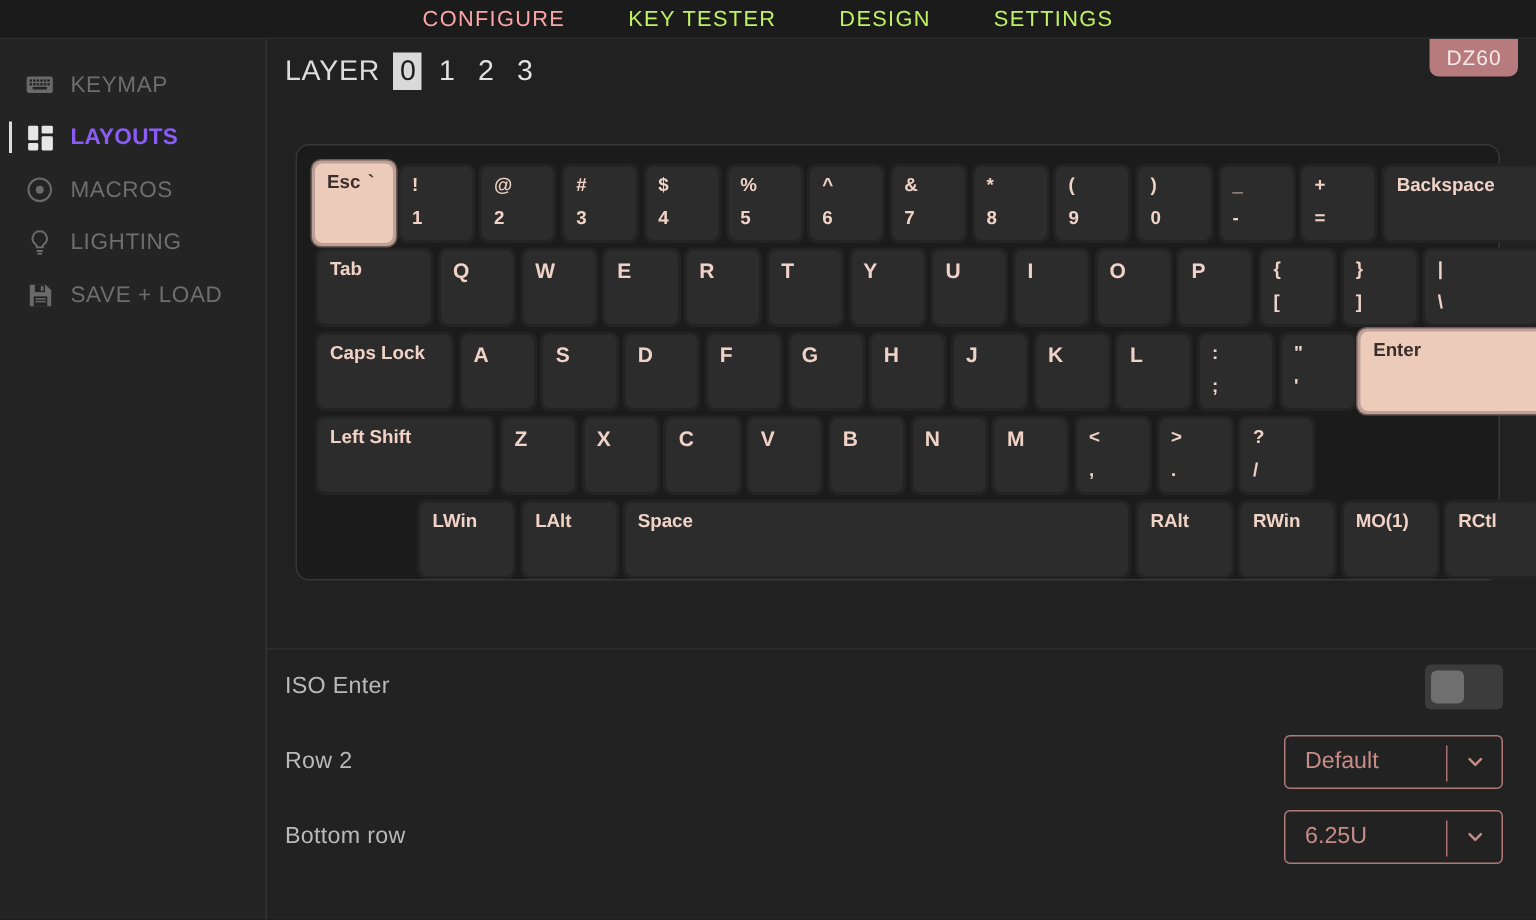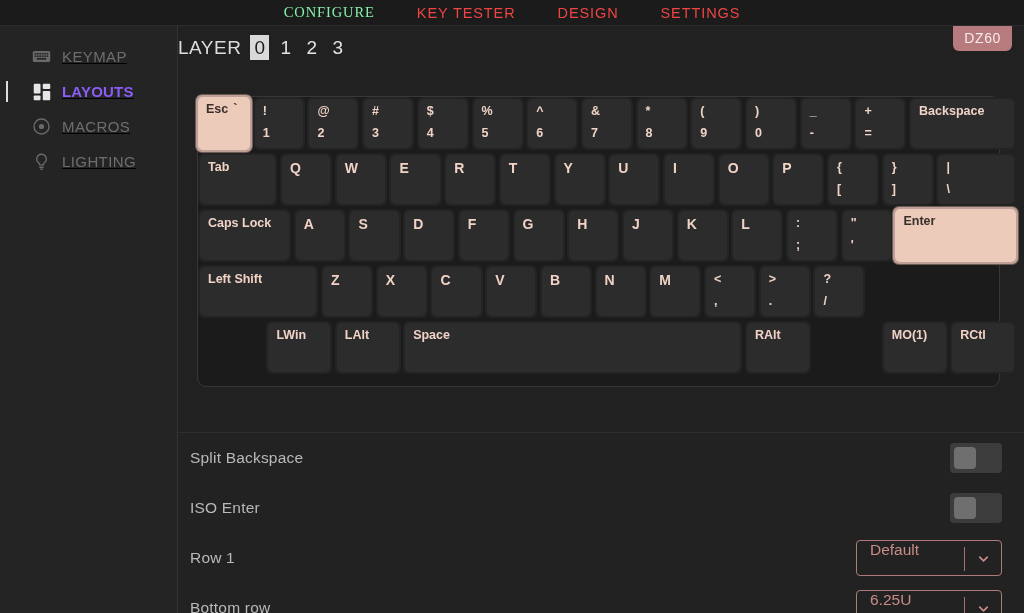--- a/index.html
+++ b/index.html
@@ -13,38 +13,37 @@
 
   
   .topnav {
     position: absolute; top: 0; left: 0; width: 1024px; height: 26px;
     background: #1b1b1b;
     display: flex; align-items: center; justify-content: center;
     gap: 42px;
     border-bottom: 1px solid #2b2b2b;
   }
   .topnav-tab {
-    font-size: 14.5px; letter-spacing: 0.9px; color: #ef4444;
+    font-size: 14.5px; letter-spacing: 0.9px; color: #bef264;
     cursor: pointer; white-space: nowrap;
   }
-  .topnav-tab.active { color: #86efac; font-family: Liberation Serif, serif; }
+  .topnav-tab.active { color: #fca5a5; }
 
   
   .sidebar {
     position: absolute; top: 26px; left: 0; width: 178px; height: 587px;
     background: #242424;
     border-right: 1px solid #333;
     padding-top: 13px;
   }
   .side-item {
     position: relative;
     height: 35px; display: flex; align-items: center;
-    padding-left: 32px; gap: 11px;
+    padding-left: 17px; gap: 11px;
     cursor: pointer;
-    text-decoration: underline;
   }
   .side-item .ico {
     width: 19px; height: 19px; display: flex; align-items: center; justify-content: center;
     color: #6a6a6a; flex: 0 0 19px;
   }
   .side-item .lbl {
     font-size: 15px; letter-spacing: 0.4px; color: #6e6e6e; white-space: nowrap;
   }
   .side-item.active .lbl { color: #8b5cf6; font-weight: bold; letter-spacing: 0.2px;}
   .side-item.active .ico { color: #e6e6e6; }
@@ -54,21 +53,21 @@
   }
 
   
   .main {
     position: absolute; top: 26px; left: 178px;
     width: 846px; height: 587px; background: #212121;
   }
 
   
   .layerbar {
-    position: absolute; top: 9px; left: 0;
+    position: absolute; top: 9px; left: 12px;
     display: flex; align-items: center; gap: 7px;
   }
   .layer-word {
     font-size: 19px; color: #dcdcdc; letter-spacing: 0.5px; margin-right: 2px;
   }
   .layer-num {
     font-size: 19px; color: #e2e2e2;
     min-width: 19px; height: 25px;
     display: flex; align-items: center; justify-content: center;
     padding: 0 4px; cursor: pointer;
@@ -84,21 +83,21 @@
     border-radius: 0 0 6px 6px;
   }
 
   
   .kb-case {
     position: absolute; top: 70px; left: 19px;
     width: 803px; height: 291px;
     background: #1c1b1b;
     border: 1px solid #3a3634;
     border-radius: 9px;
-    padding: 0;
+    padding: 12px;
   }
   .kb-rows { position: relative; width: 100%; height: 100%; }
   .kb-row { position: relative; height: 53px; margin-bottom: 3px; }
 
   
   .key {
     position: absolute; top: 0; height: 53px;
     background: #242323;
     border-radius: 6px;
     padding: 2px;
@@ -146,21 +145,21 @@
   }
   .toggle .knob {
     position: absolute; left: 4px; top: 4px;
     width: 22px; height: 22px; background: #6f6f6f; border-radius: 4px;
   }
 
   .select {
     width: 146px; height: 36px;
     border: 1px solid #b07a78; border-radius: 4px;
     background: transparent;
-    display: flex; align-items: flex-start;
+    display: flex; align-items: center;
     cursor: pointer; position: relative;
   }
   .select .val { font-size: 15.5px; color: #c78c87; padding-left: 13px; }
   .select .divider {
     position: absolute; right: 36px; top: 6px; width: 1px; height: 24px;
     background: #a8706e;
   }
   .select .chev {
     position: absolute; right: 11px; top: 50%; transform: translateY(-50%);
     width: 13px; height: 13px; color: #c78c87;
@@ -225,20 +224,33 @@
       <div class="side-item">
         <span class="ico">
           <svg viewBox="0 0 24 24" width="19" height="19" fill="none" stroke="currentColor" stroke-width="1.7">
             <path d="M12 2.8a6 6 0 0 0-3.6 10.8c.7.6 1.1 1.3 1.1 2.1v.6h5v-.6c0-.8.4-1.5 1.1-2.1A6 6 0 0 0 12 2.8z"></path>
             <path d="M10 19.3h4" stroke-linecap="round"></path>
             <path d="M10.8 21.6h2.4" stroke-linecap="round"></path>
           </svg>
         </span>
         <span class="lbl">LIGHTING</span>
       </div>
+      <div class="side-item">
+        <span class="ico">
+          <svg viewBox="0 0 24 24" width="18" height="18">
+            <path d="M2.5 2.5h14.2L21.5 7.3V21.5H2.5z" fill="currentColor"></path>
+            <rect x="7" y="2.5" width="9" height="6.5" fill="#242424"></rect>
+            <rect x="12.3" y="3.6" width="2.4" height="4.2" fill="currentColor"></rect>
+            <rect x="6" y="12.8" width="12" height="8.7" fill="#242424"></rect>
+            <rect x="7.4" y="14.4" width="9.2" height="1.3" fill="currentColor"></rect>
+            <rect x="7.4" y="16.8" width="9.2" height="1.3" fill="currentColor"></rect>
+          </svg>
+        </span>
+        <span class="lbl">SAVE + LOAD</span>
+      </div>
     </div>
 
   <div class="main">
 
     <div class="layerbar">
       <span class="layer-word">LAYER</span>
       <span id="layer-nums" style="display:flex;align-items:center;gap:7px">
           <span class="layer-num sel">0</span>
           <span class="layer-num">1</span>
           <span class="layer-num">2</span>
@@ -532,53 +544,50 @@
             <div class="key" style="left: 205.125px; width: 339.275px;">
               <div class="cap">
                 <div class="legend"><span>Space</span></div>
               </div>
             </div>
             <div class="key" style="left: 547px; width: 65.775px;">
               <div class="cap">
                 <div class="legend"><span>RAlt</span></div>
               </div>
             </div>
+            <div class="key" style="left: 615.375px; width: 65.775px;">
+              <div class="cap">
+                <div class="legend"><span>RWin</span></div>
+              </div>
+            </div>
             <div class="key" style="left: 683.75px; width: 65.775px;">
               <div class="cap">
                 <div class="legend"><span>MO(1)</span></div>
               </div>
             </div>
             <div class="key" style="left: 752.125px; width: 65.775px;">
               <div class="cap">
                 <div class="legend"><span>RCtl</span></div>
               </div>
             </div>
           </div>
         </div>
     </div>
 
     <div class="options" id="options">
-        <div class="opt-row">
-          <div class="opt-label">Split Backspace</div>
-          <div class="opt-ctrl">
-            <div class="toggle">
-              <div class="knob"></div>
-            </div>
-          </div>
-        </div>
         <div class="opt-row">
           <div class="opt-label">ISO Enter</div>
           <div class="opt-ctrl">
             <div class="toggle">
               <div class="knob"></div>
             </div>
           </div>
         </div>
         <div class="opt-row">
-          <div class="opt-label">Row 1</div>
+          <div class="opt-label">Row 2</div>
           <div class="opt-ctrl">
             <div class="select">
               <span class="val">Default</span>
               <span class="divider"></span>
               <span class="chev"><svg viewBox="0 0 24 24" width="13" height="13" fill="none" stroke="currentColor" stroke-width="3" stroke-linecap="round" stroke-linejoin="round">
                   <polyline points="5,8.5 12,15.5 19,8.5"></polyline>
                 </svg></span>
             </div>
           </div>
         </div>

